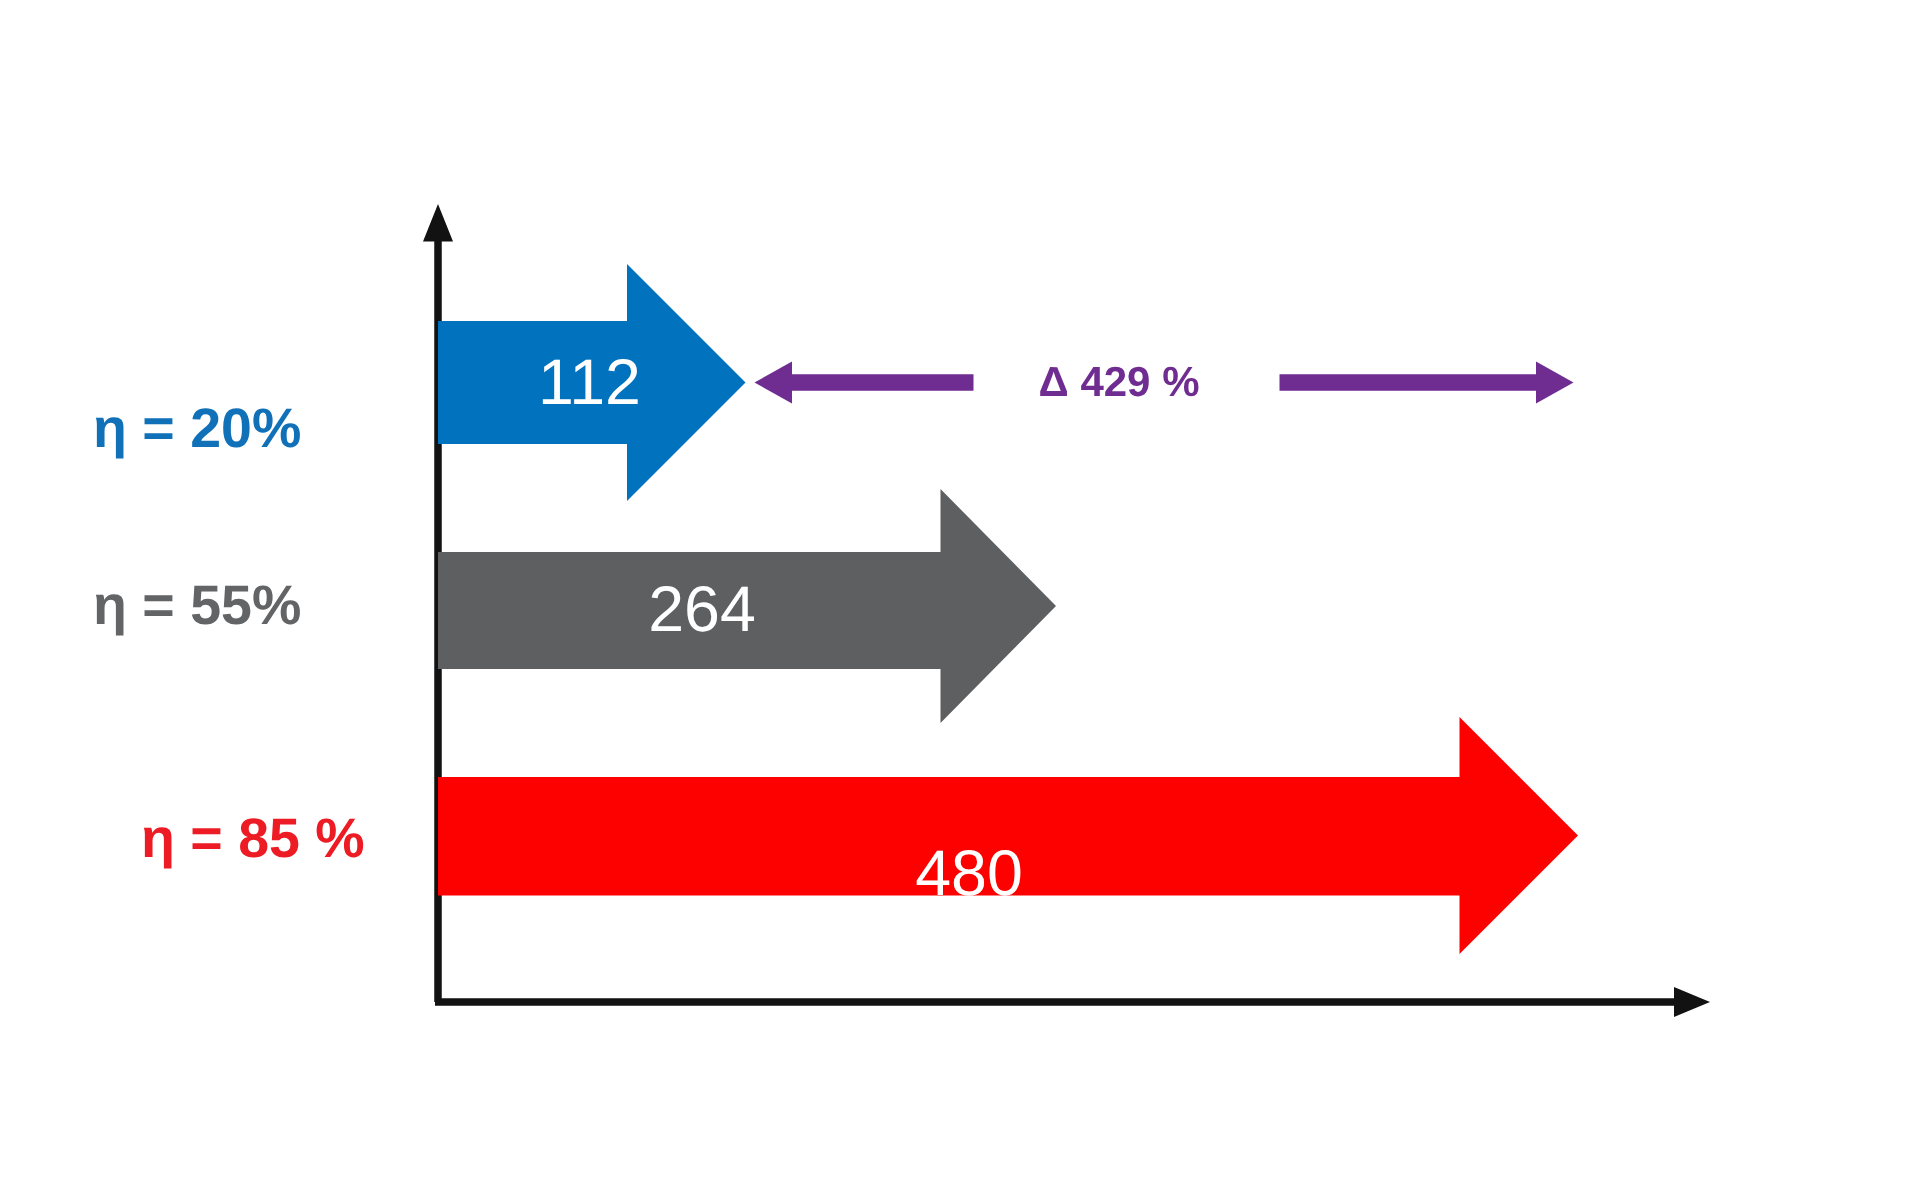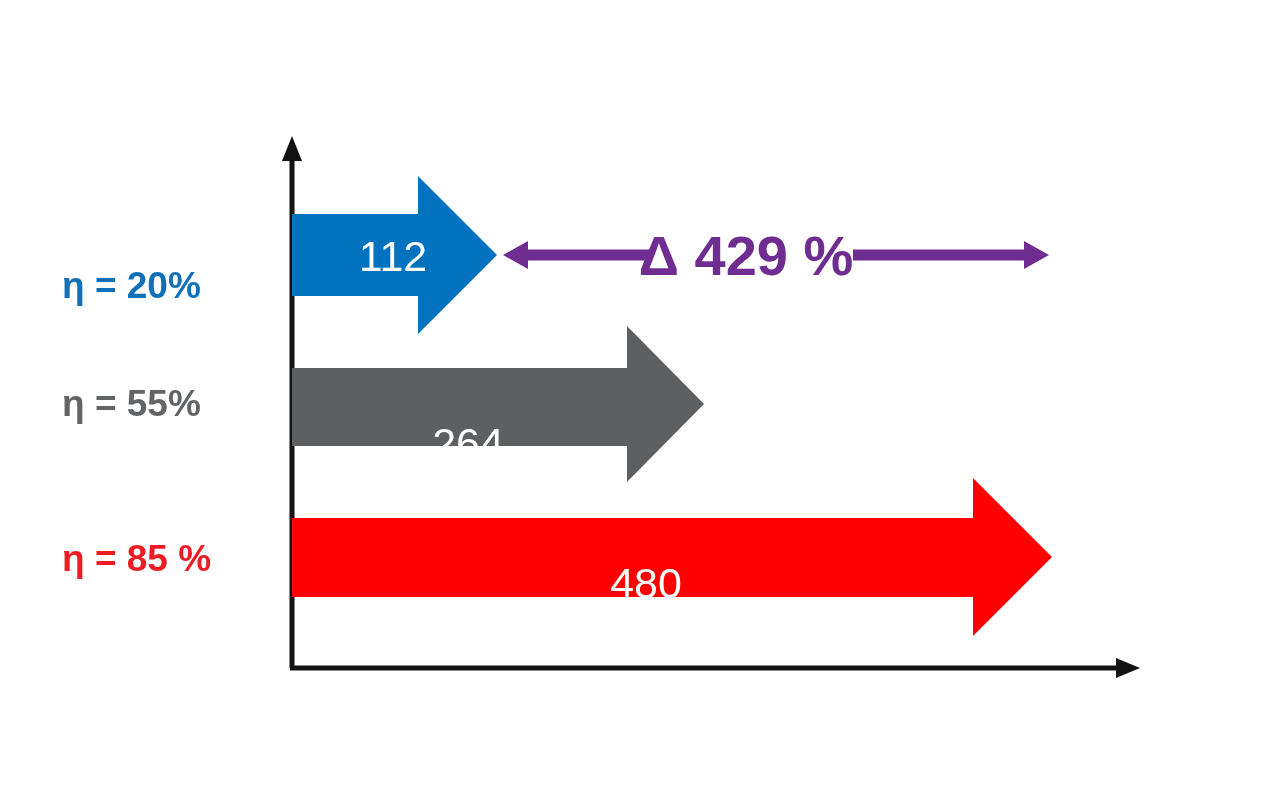--- a/index.html
+++ b/index.html
@@ -5,23 +5,23 @@
   * { margin: 0; padding: 0; box-sizing: border-box; }
   html, body { width: 1280px; height: 787px; background: #ffffff; }
   body { font-family: "Liberation Sans", sans-serif; overflow: hidden; }
   .stage { position: relative; width: 1280px; height: 787px; background: #ffffff; }
   .stage svg { position: absolute; left: 0; top: 0; }
   .txt { position: absolute; white-space: nowrap; }
   .axis-label { font-size: 35px; color: #262626; letter-spacing: 0.5px; }
   .row-label { font-size: 37px; font-weight: bold; }
   .row-label.c0 { color: #1071b8; }
   .row-label.c1 { color: #636466; }
-  .row-label.c2 { color: #ed1c24; }
+  .row-label.c2 { color: #ed1c24; margin-left: 32px; }
   .val { font-size: 43px; font-weight: 400; color: #ffffff; transform: translate(-50%, -50%); }
-  .delta { font-size: 56px; font-weight: bold; color: #6f2c91; transform: translate(-50%, -50%); }
+  .delta { font-size: 28px; font-weight: bold; color: #6f2c91; transform: translate(-50%, -50%); }
 </style>
 </head>
 <body>
 
 <div class="stage">
 
   <svg width="1280" height="787" viewBox="0 0 1280 787">
 
     <line x1="292" y1="668" x2="292" y2="156" stroke="#121212" stroke-width="5"></line>
     <polygon points="292,136 282,161 302,161" fill="#121212"></polygon>
@@ -42,18 +42,18 @@
       <polygon points="1049,255 1024,241 1024,269" fill="#6f2c91"></polygon>
     </g>
   </svg>
 
 
   <div class="txt row-label c0" style="left:62px; top:245px;margin-top:20px;">η = 20%</div>
   <div class="txt row-label c1" style="left:62px; top:383px;">η = 55%</div>
   <div class="txt row-label c2" style="left:62px; top:538px;">η = 85 %</div>
 
   <div class="txt val" style="left:393px; top:256px;">112</div>
-  <div class="txt val" style="left:468px; top:407px;margin-top:36px;">264</div>
+  <div class="txt val" style="left:468px; top:407px;">264</div>
   <div class="txt val" style="left:646px; top:559px;margin-top:24px;">480</div>
 
   <div class="txt delta" style="left:746px; top:255px;">Δ 429 %</div>
 
 </div>
 
 </body></html>

